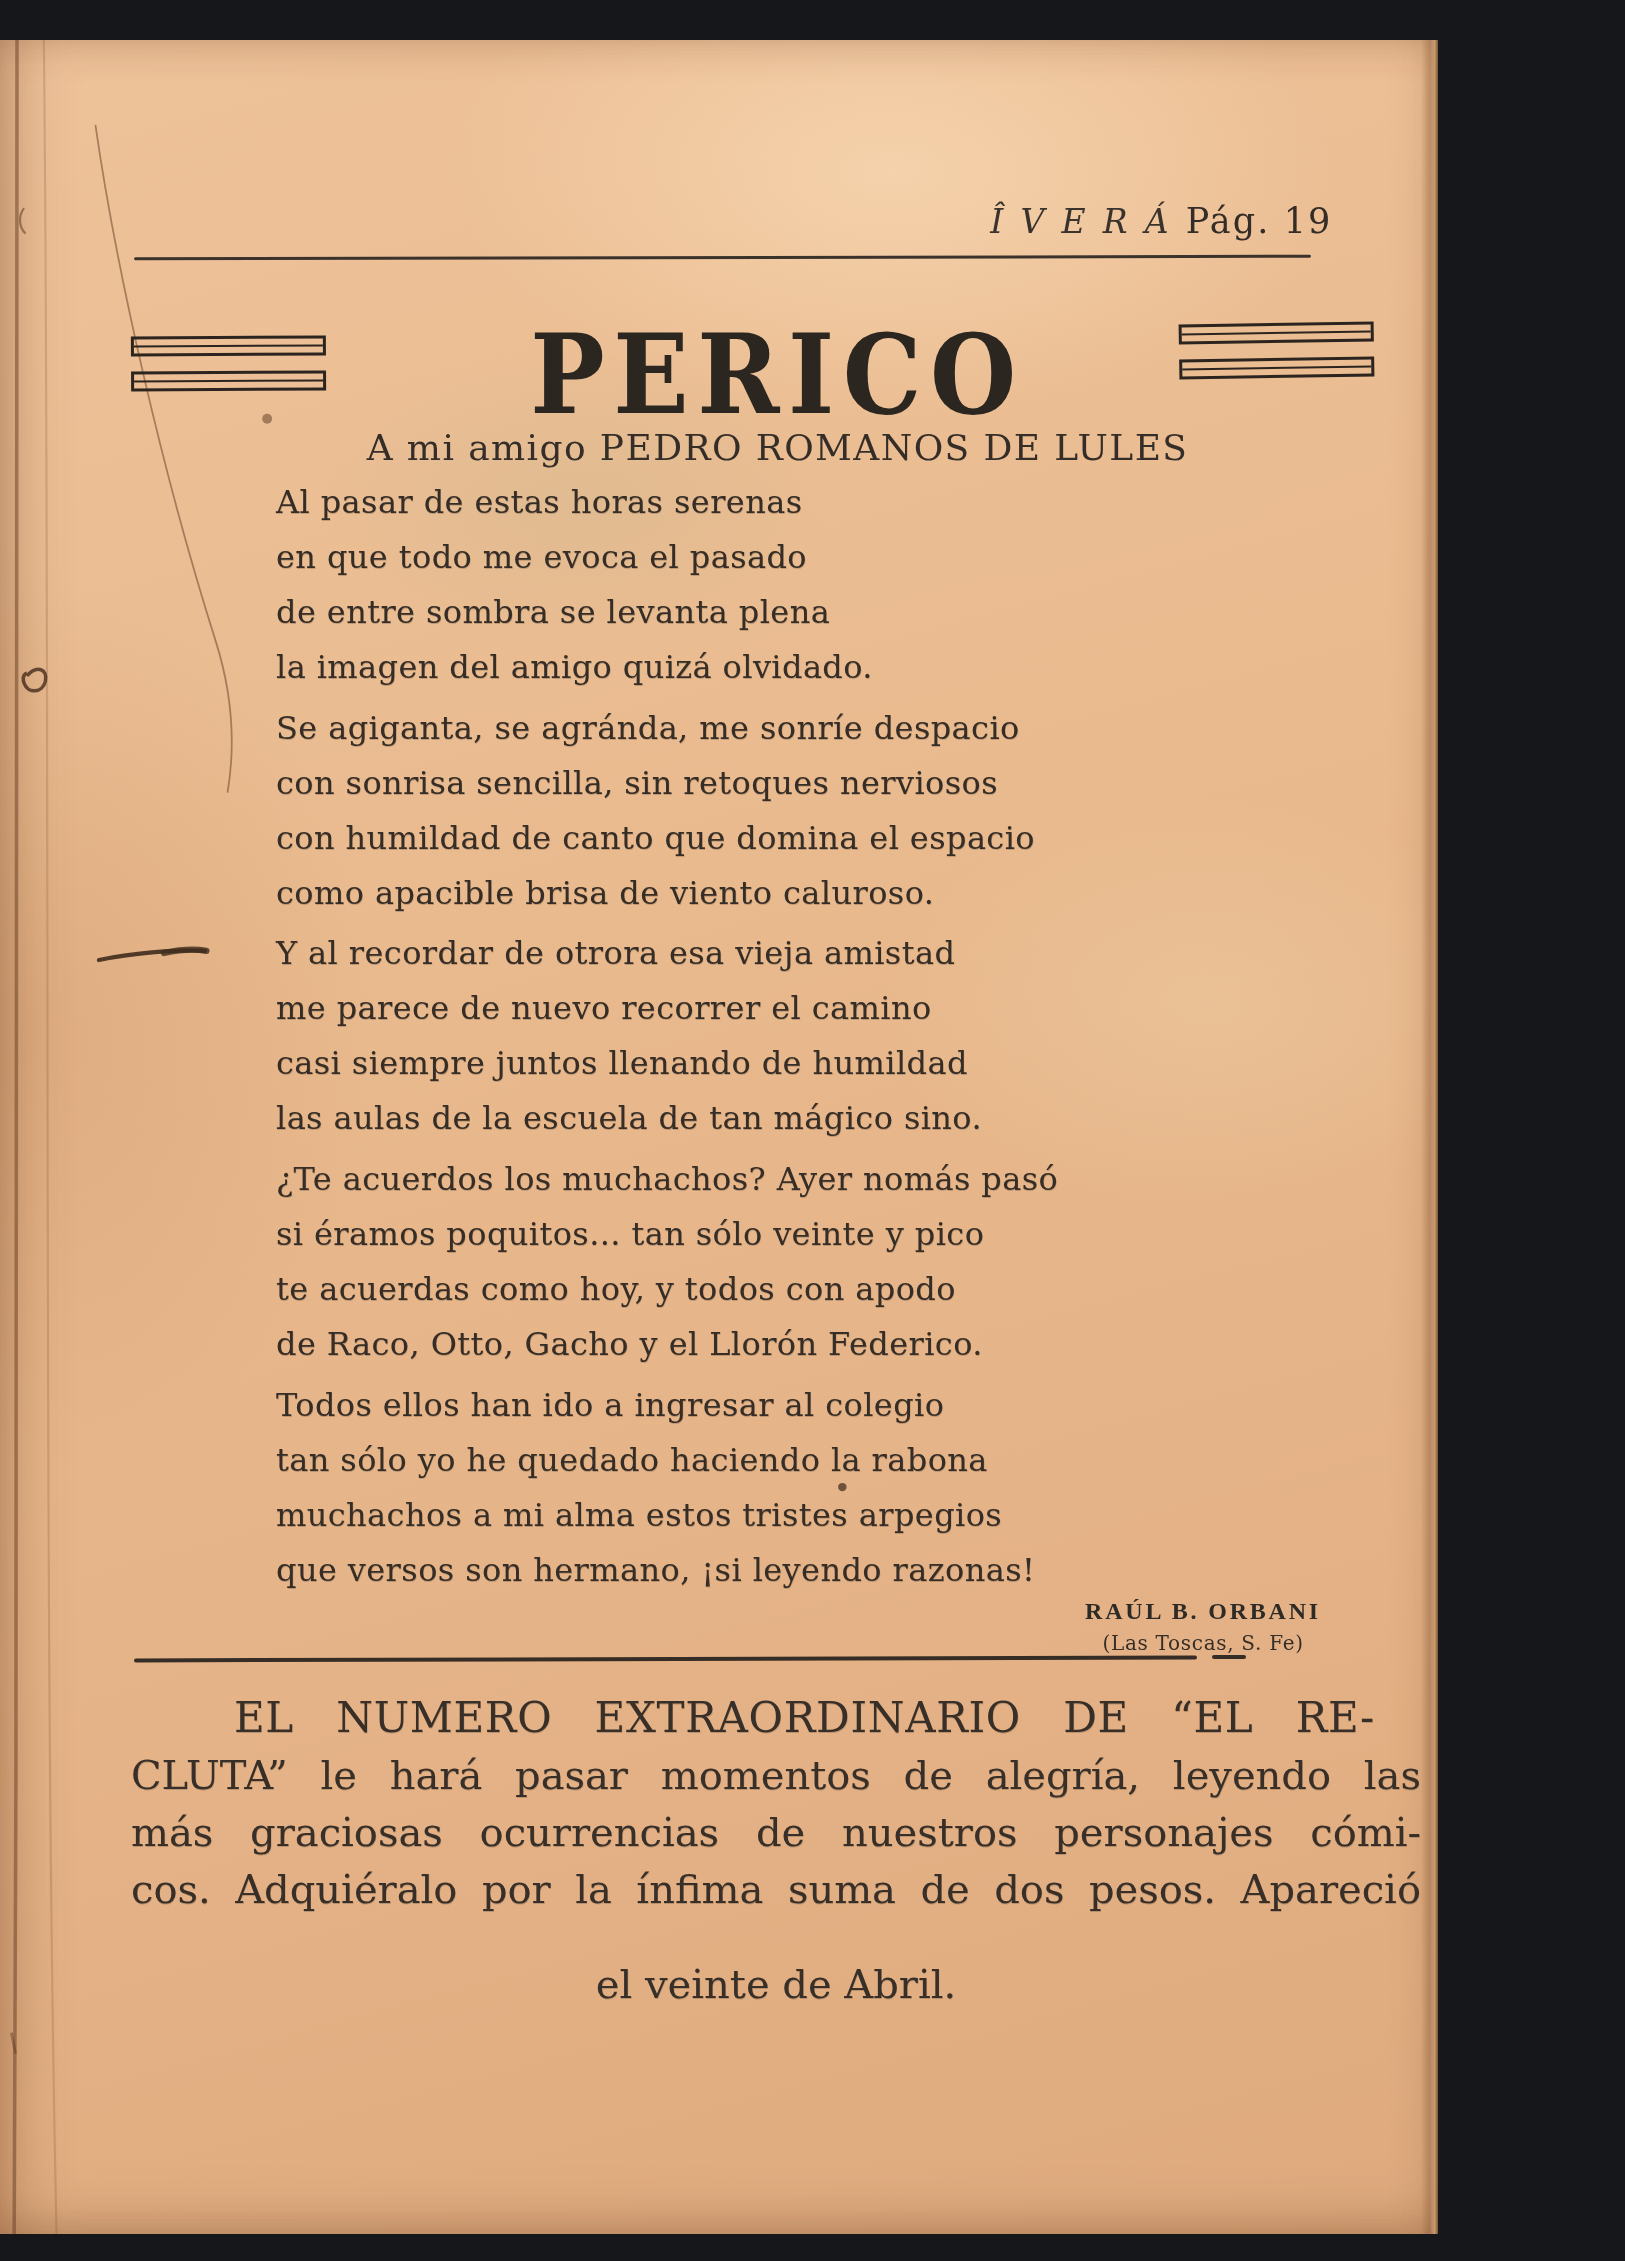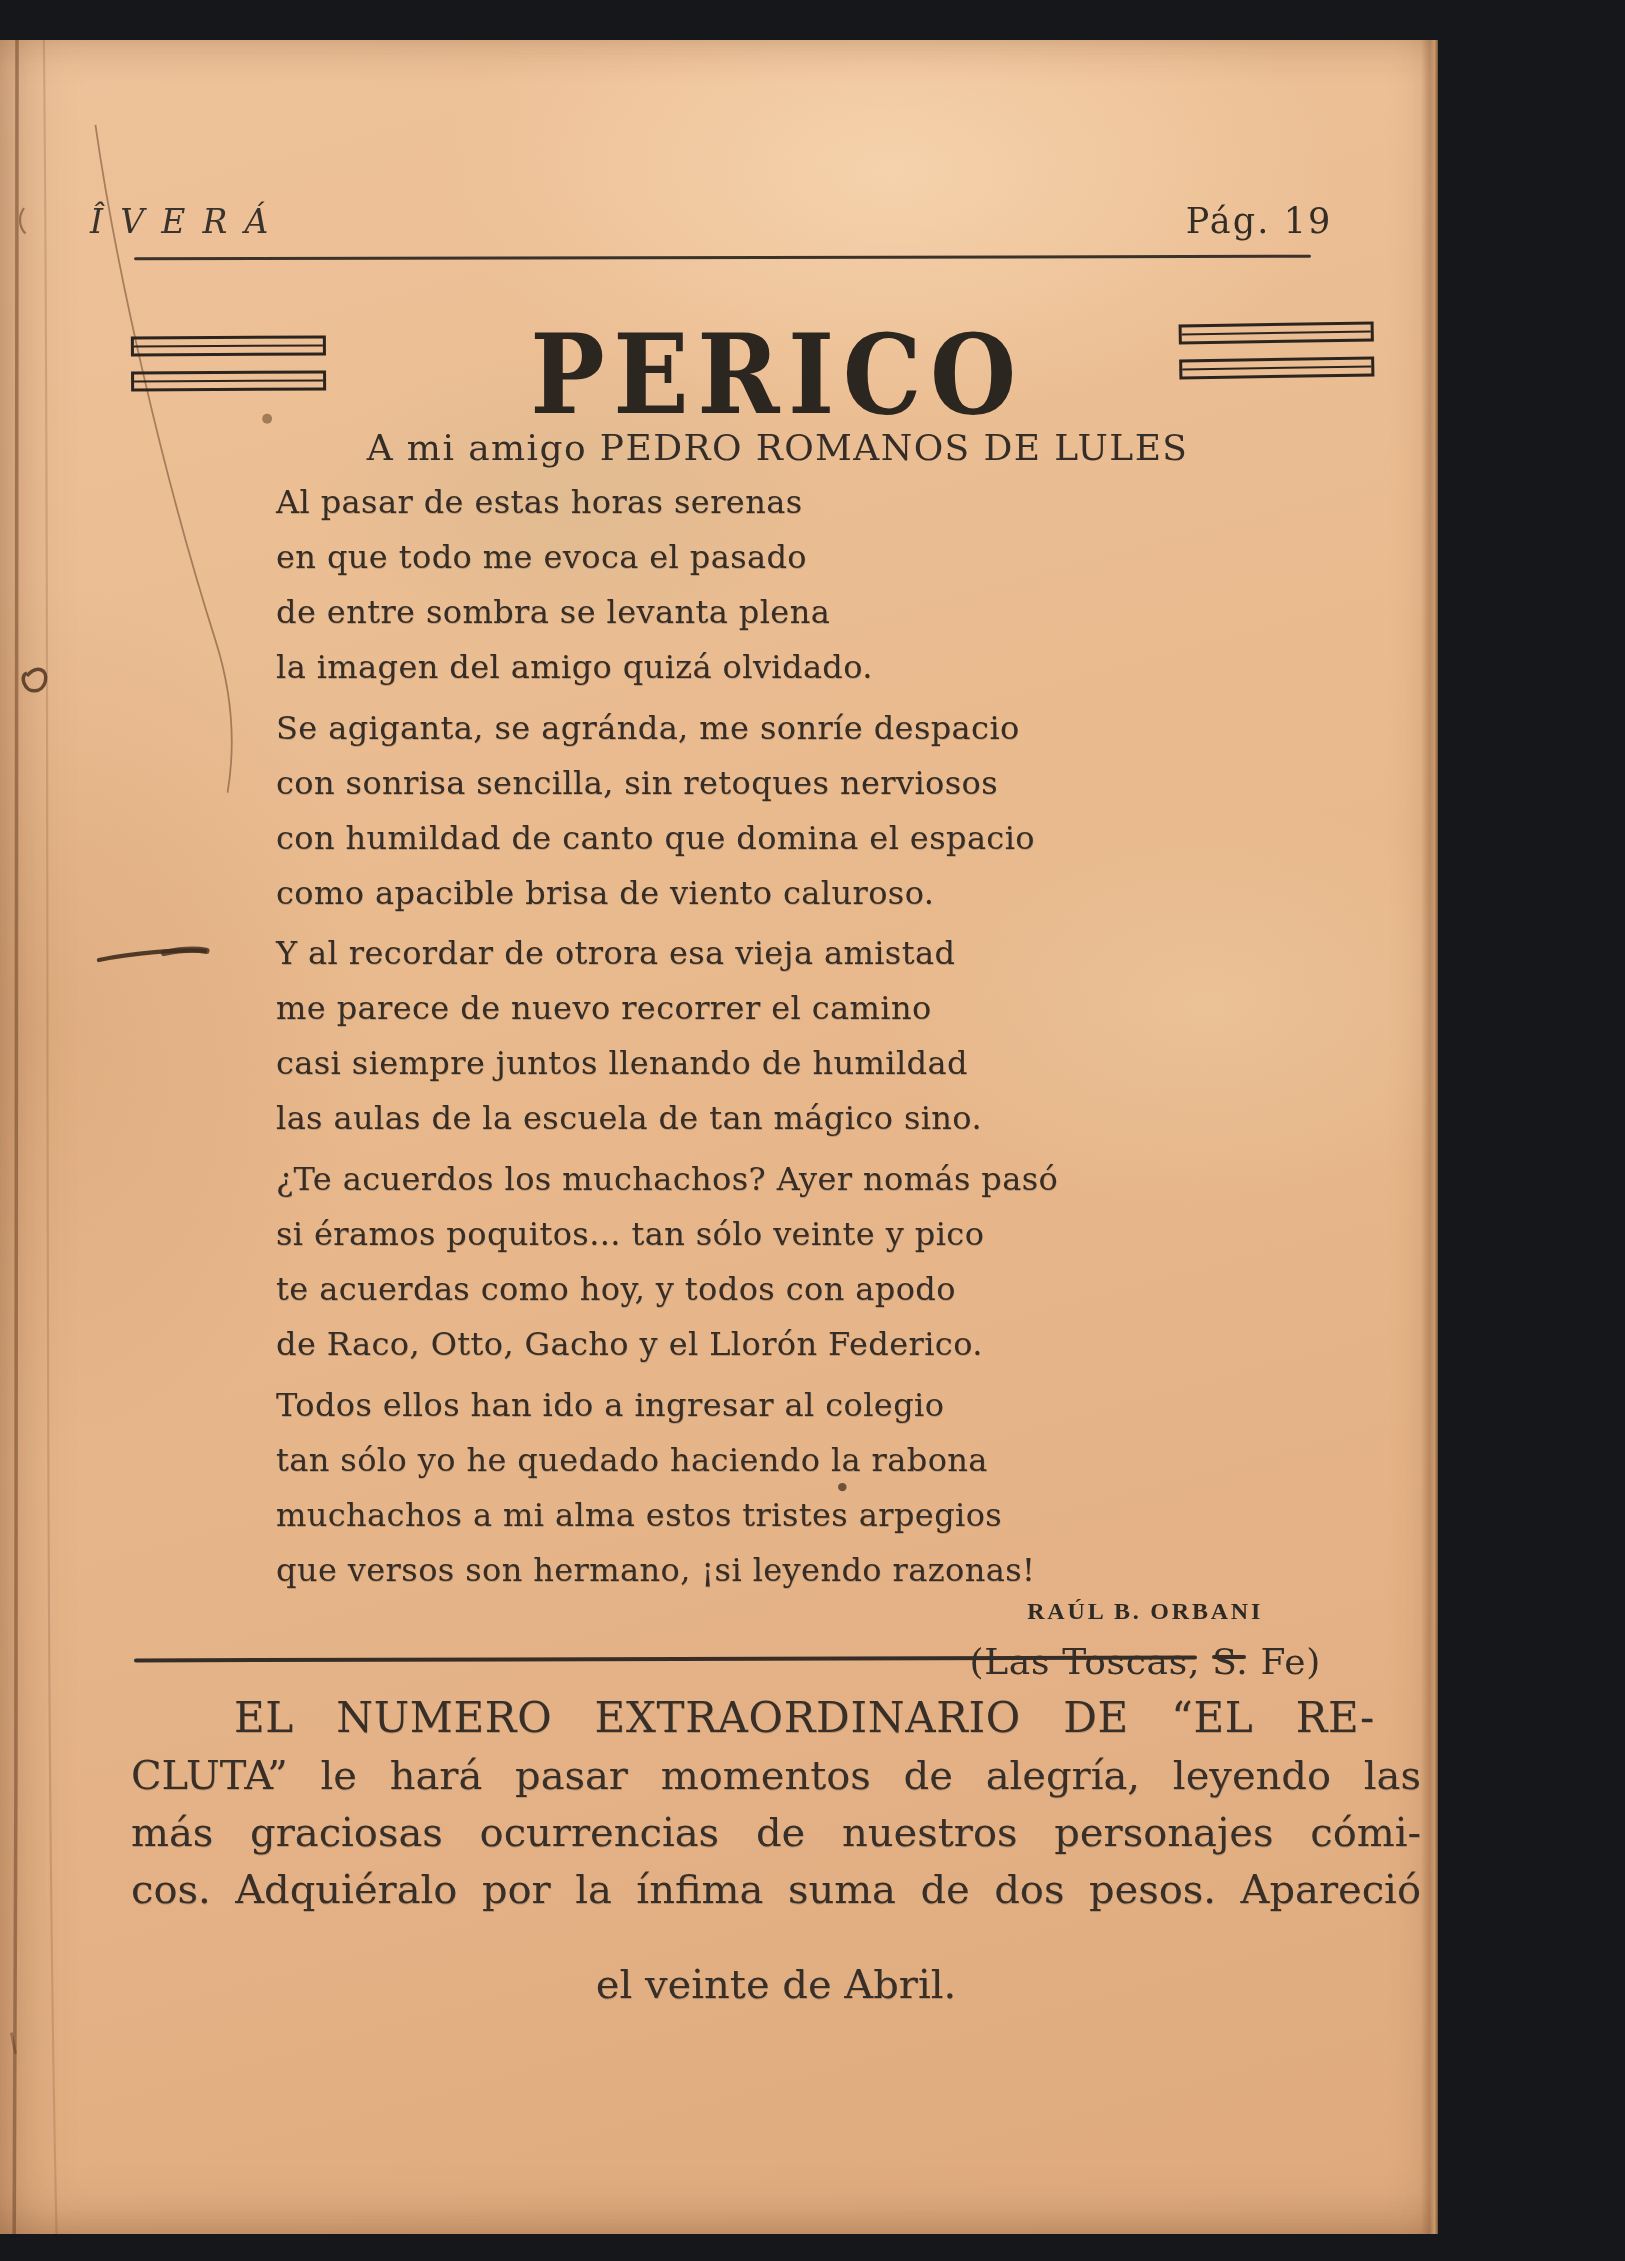--- a/index.html
+++ b/index.html
@@ -23,21 +23,21 @@
       inset -25px 0 49px -28px rgba(120,70,40,.30),
       inset 0 -32px 64px -35px rgba(110,65,35,.40),
       inset 0 25px 49px -32px rgba(110,65,35,.22);
   }
   .paper::after{
     content:"";position:absolute;top:0;right:0;width:17px;height:100%;
     background:linear-gradient(90deg, rgba(0,0,0,0) 0%, rgba(133,87,52,.35) 50%, #c89a6f 80%, #7d5636 100%);
   }
   .artifacts{position:absolute;left:0;top:0;width:1438px;height:2194px;pointer-events:none;}
 
-  .masthead{position:absolute;left:90px;top:161px;width:1265px;display:flex;justify-content:space-between;align-items:baseline;color:#3a332d;}
+  .masthead{position:absolute;left:90px;top:161px;width:1265px;display:flex;justify-content:flex-end;align-items:baseline;color:#3a332d;}
   .pub{font-size:33px;letter-spacing:0.52em;font-style:italic;}
   .pagenum{font-size:35px;letter-spacing:2.1px;padding-right:22.6px;color:#332c27;}
 
   .rule{position:absolute;background:#3a322b;border-radius:2.1px;}
   .rule-top{left:134px;top:216px;width:1177px;height:2.8px;transform:rotate(-.12deg);}
   .rule-mid{left:134px;top:1617px;width:1063px;height:3.5px;transform:rotate(-.15deg);background:#352d26;}
   .rule-dash{left:1212px;top:1615px;width:34px;height:3.5px;background:#352d26;}
 
   .ornament{position:absolute;display:flex;flex-direction:column;gap:15px;}
   .ornament-left{left:131px;top:296px;transform:rotate(-.3deg);}
@@ -48,21 +48,21 @@
   .centercol{position:absolute;left:0;width:1438px;padding-left:117px;box-sizing:border-box;text-align:center;}
   .title{top:269px;margin:0;font-size:99px;font-weight:700;letter-spacing:8.5px;color:#2c2620;transform:scaleY(1.12);transform-origin:50% 0;}
   .dedication{top:387px;font-size:36px;letter-spacing:1.4px;color:#352e28;}
 
   .poem{position:absolute;left:276px;top:435px;color:#352d26;}
   .stanza{margin:0 0 5.7px 0;}
   .pline{font-size:32px;line-height:55px;letter-spacing:0.4px;white-space:nowrap;text-shadow:0.4px 0.6px 0 rgba(70,50,35,.25);}
 
   .signature{position:absolute;right:117px;top:1558px;text-align:center;color:#2e2a26;}
   .author{font-family:Liberation Serif, serif;font-weight:700;font-size:24px;letter-spacing:2.8px;}
-  .location{font-size:36px;letter-spacing:0.7px;margin-top:16px;color:#352e28;}
+  .location{font-size:20px;letter-spacing:0.7px;margin-top:6px;color:#352e28;}
 
   .advert{position:absolute;left:131px;top:1648px;width:1290px;color:#372f28;}
   .ad-line{text-shadow:0.4px 0.6px 0 rgba(70,50,35,.25);}
   .ad-first{font-size:42px;line-height:59px;letter-spacing:0.7px;width:1244px;text-indent:103px;text-align:justify;text-align-last:justify;white-space:nowrap;}
   .ad-just{font-size:40px;line-height:57px;text-align:justify;text-align-last:justify;}
   .ad-center{font-size:40px;line-height:57px;text-align:center;margin-top:38px;}
 </style>
 </head>
 <body>
 

